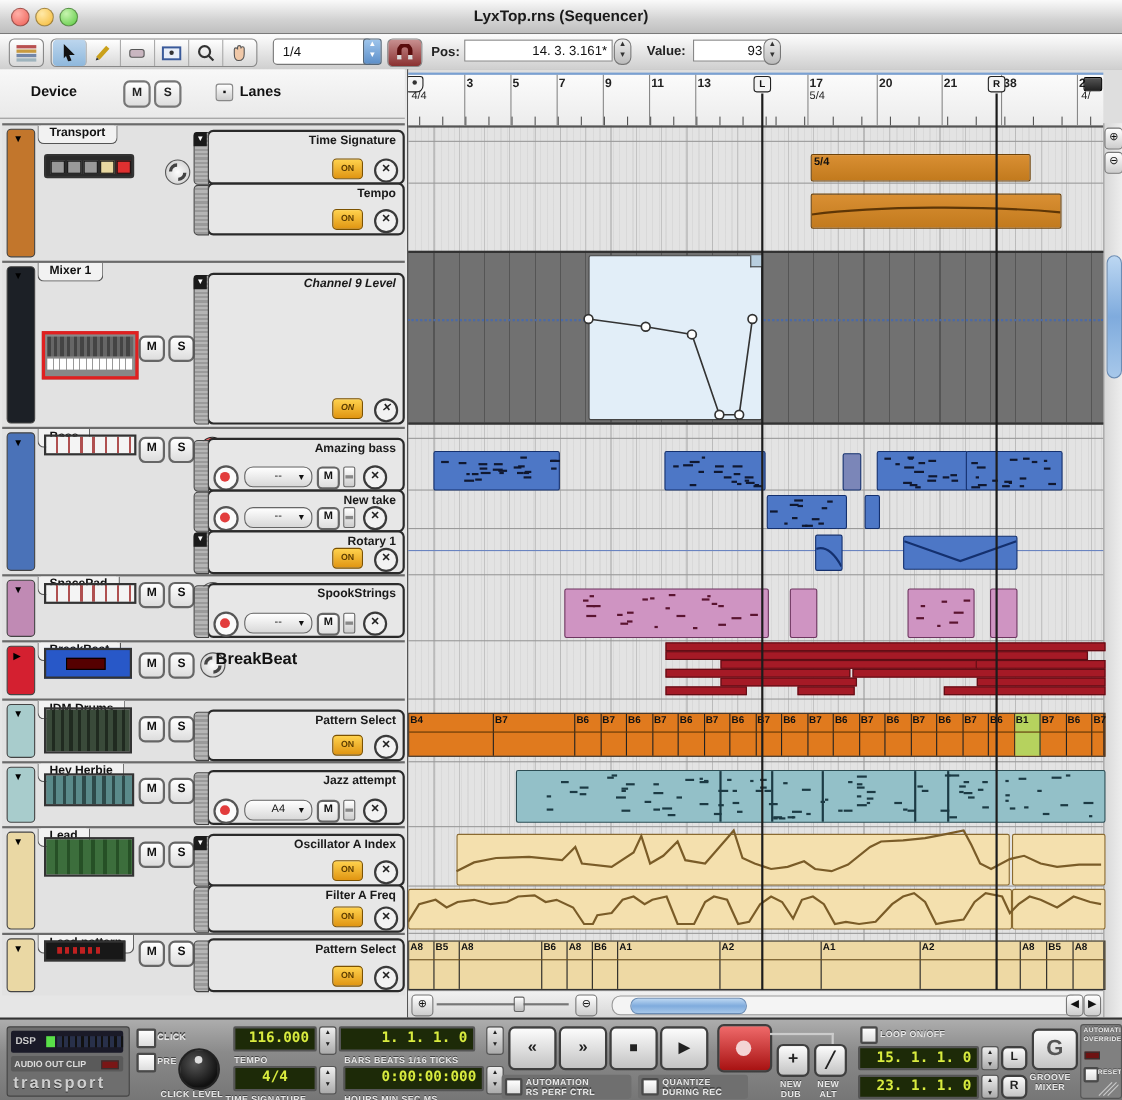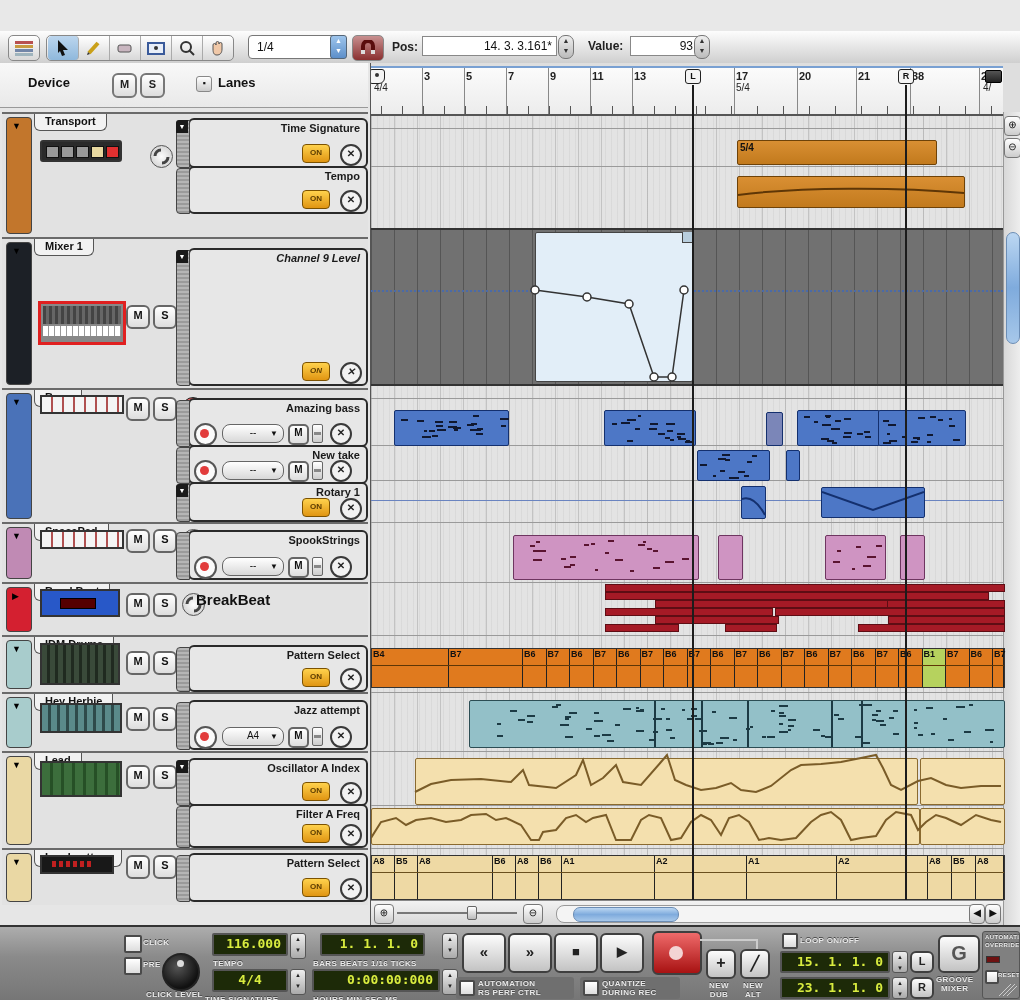--- a/index.html
+++ b/index.html
@@ -101,20 +101,26 @@
   .pbtn{position:absolute;height:36px;border-radius:6px;border:2px solid #3f3f3f;
      background:linear-gradient(#fcfcfc,#c3c3c3);color:#222;font-weight:bold;text-align:center;}
   .vstep{position:absolute;width:14px;height:24px;background:linear-gradient(#eee,#aaa);border:1px solid #555;border-radius:3px;
      color:#222;font-size:6px;line-height:11px;text-align:center;}
 </style>
 </head>
 <body>
 
 <div id="app">
 
+  <div class="abs" id="titlebar">
+    <div class="abs tl" style="left:10px;background:radial-gradient(circle at 35% 30%,#ffb0a8,#ee5f55)"></div>
+    <div class="abs tl" style="left:32px;background:radial-gradient(circle at 35% 30%,#ffe9a8,#f5b935)"></div>
+    <div class="abs tl" style="left:54px;background:radial-gradient(circle at 35% 30%,#c8f5b0,#59c83f)"></div>
+    <div class="abs" id="title">LyxTop.rns (Sequencer)</div>
+  </div>
 
   <div class="abs" id="toolbar">
     <div class="abs tbtn" style="left:8px;width:30px">
       <div>
           <div style="width:18px;height:3px;background:#b85050;margin:1px 0"></div>
            <div style="width:18px;height:3px;background:#c89a40;margin:1px 0"></div>
            <div style="width:18px;height:3px;background:#7286a8;margin:1px 0"></div>
            <div style="width:18px;height:3px;background:#9fb4bd;margin:1px 0"></div>
         </div>
     </div>
@@ -904,38 +910,50 @@
           <span>A8</span>
         </div>
         <div class="abs" style="left: 0px; top: 16px; width: 100%; border-top: 1px solid rgb(106, 80, 30);"></div>
       </div>
       <div class="phead" style="left: 321px; height: 815px;"></div>
       <div class="phead" style="left: 534px; height: 815px;"></div>
     </div>
 
   <div class="abs" id="transport">
 
+    <div class="abs" style="left:6px;top:6px;width:110px;height:62px;background:#6e6e6e;border:1px solid #444;border-radius:3px">
+      <div class="abs" style="left:3px;top:3px;width:102px;height:20px;background:#1a1a28;border-radius:2px">
+        <span class="abs" style="left:4px;top:4px;color:#ccc;font-size:9px;font-weight:bold">DSP</span>
+        <span class="abs" style="left:32px;top:5px;width:8px;height:10px;background:#59e049"></span>
+        <span class="abs" style="left:42px;top:5px;width:60px;height:10px;background:repeating-linear-gradient(90deg,#28304a 0 4px,#111 4px 6px)"></span>
+      </div>
+      <div class="abs" style="left:3px;top:26px;width:102px;height:14px;background:#5a5a5a;border-radius:2px">
+        <span class="abs" style="left:3px;top:3px;font-size:8px;font-weight:bold;color:#ddd">AUDIO OUT CLIP</span>
+        <span class="abs" style="left:82px;top:4px;width:14px;height:6px;background:#7a1616;border:1px solid #333"></span>
+      </div>
+      <div class="abs" style="left:5px;top:42px;font-size:15px;font-weight:bold;color:#cfcfcf;letter-spacing:2px;text-shadow:0 1px 0 #333">transport</div>
+    </div>
 
     <div class="chk" style="left:124px;top:8px"></div>
     <span class="tlab" style="left:143px;top:11px">CLICK</span>
     <div class="chk" style="left:124px;top:30px"></div>
     <span class="tlab" style="left:143px;top:33px">PRE</span>
     <div class="abs" style="left:162px;top:26px;width:34px;height:34px;border-radius:50%;background:radial-gradient(circle at 40% 35%,#555,#111 70%);border:2px solid #222">
       <div class="abs" style="left:13px;top:5px;width:7px;height:7px;border-radius:50%;background:#ddd"></div>
     </div>
     <span class="tlab" style="left:146px;top:63px">CLICK LEVEL</span>
 
     <div class="lcd" style="left:212px;top:6px;width:76px;height:23px">116.000</div>
     <div class="vstep" style="left:290px;top:6px">▲<br>▼</div>
     <span class="tlab" style="left:213px;top:32px">TEMPO</span>
     <div class="lcd" style="left:212px;top:42px;width:76px;height:23px;text-align:center">4/4</div>
     <div class="vstep" style="left:290px;top:42px">▲<br>▼</div>
     <span class="tlab" style="left:205px;top:68px">TIME SIGNATURE</span>
 
-    <div class="lcd" style="left:320px;top:6px;width:105px;height:23px">1. 1. 1.  0</div>
+    <div class="lcd" style="left:308px;top:6px;width:124px;height:23px">1. 1. 1.  0</div>
     <div class="vstep" style="left:442px;top:6px">▲<br>▼</div>
     <span class="tlab" style="left:313px;top:32px">BARS BEATS 1/16 TICKS</span>
     <div class="lcd" style="left:312px;top:42px;width:128px;height:23px">0:00:00:000</div>
     <div class="vstep" style="left:442px;top:42px">▲<br>▼</div>
     <span class="tlab" style="left:313px;top:68px">HOURS  MIN  SEC  MS</span>
 
     <div class="pbtn" style="left:462px;top:6px;width:40px;font-size:15px;line-height:34px">«</div>
     <div class="pbtn" style="left:508px;top:6px;width:40px;font-size:15px;line-height:34px">»</div>
     <div class="pbtn" style="left:554px;top:6px;width:40px;font-size:13px;line-height:34px">■</div>
     <div class="pbtn" style="left:600px;top:6px;width:40px;font-size:13px;line-height:34px">▶</div>

